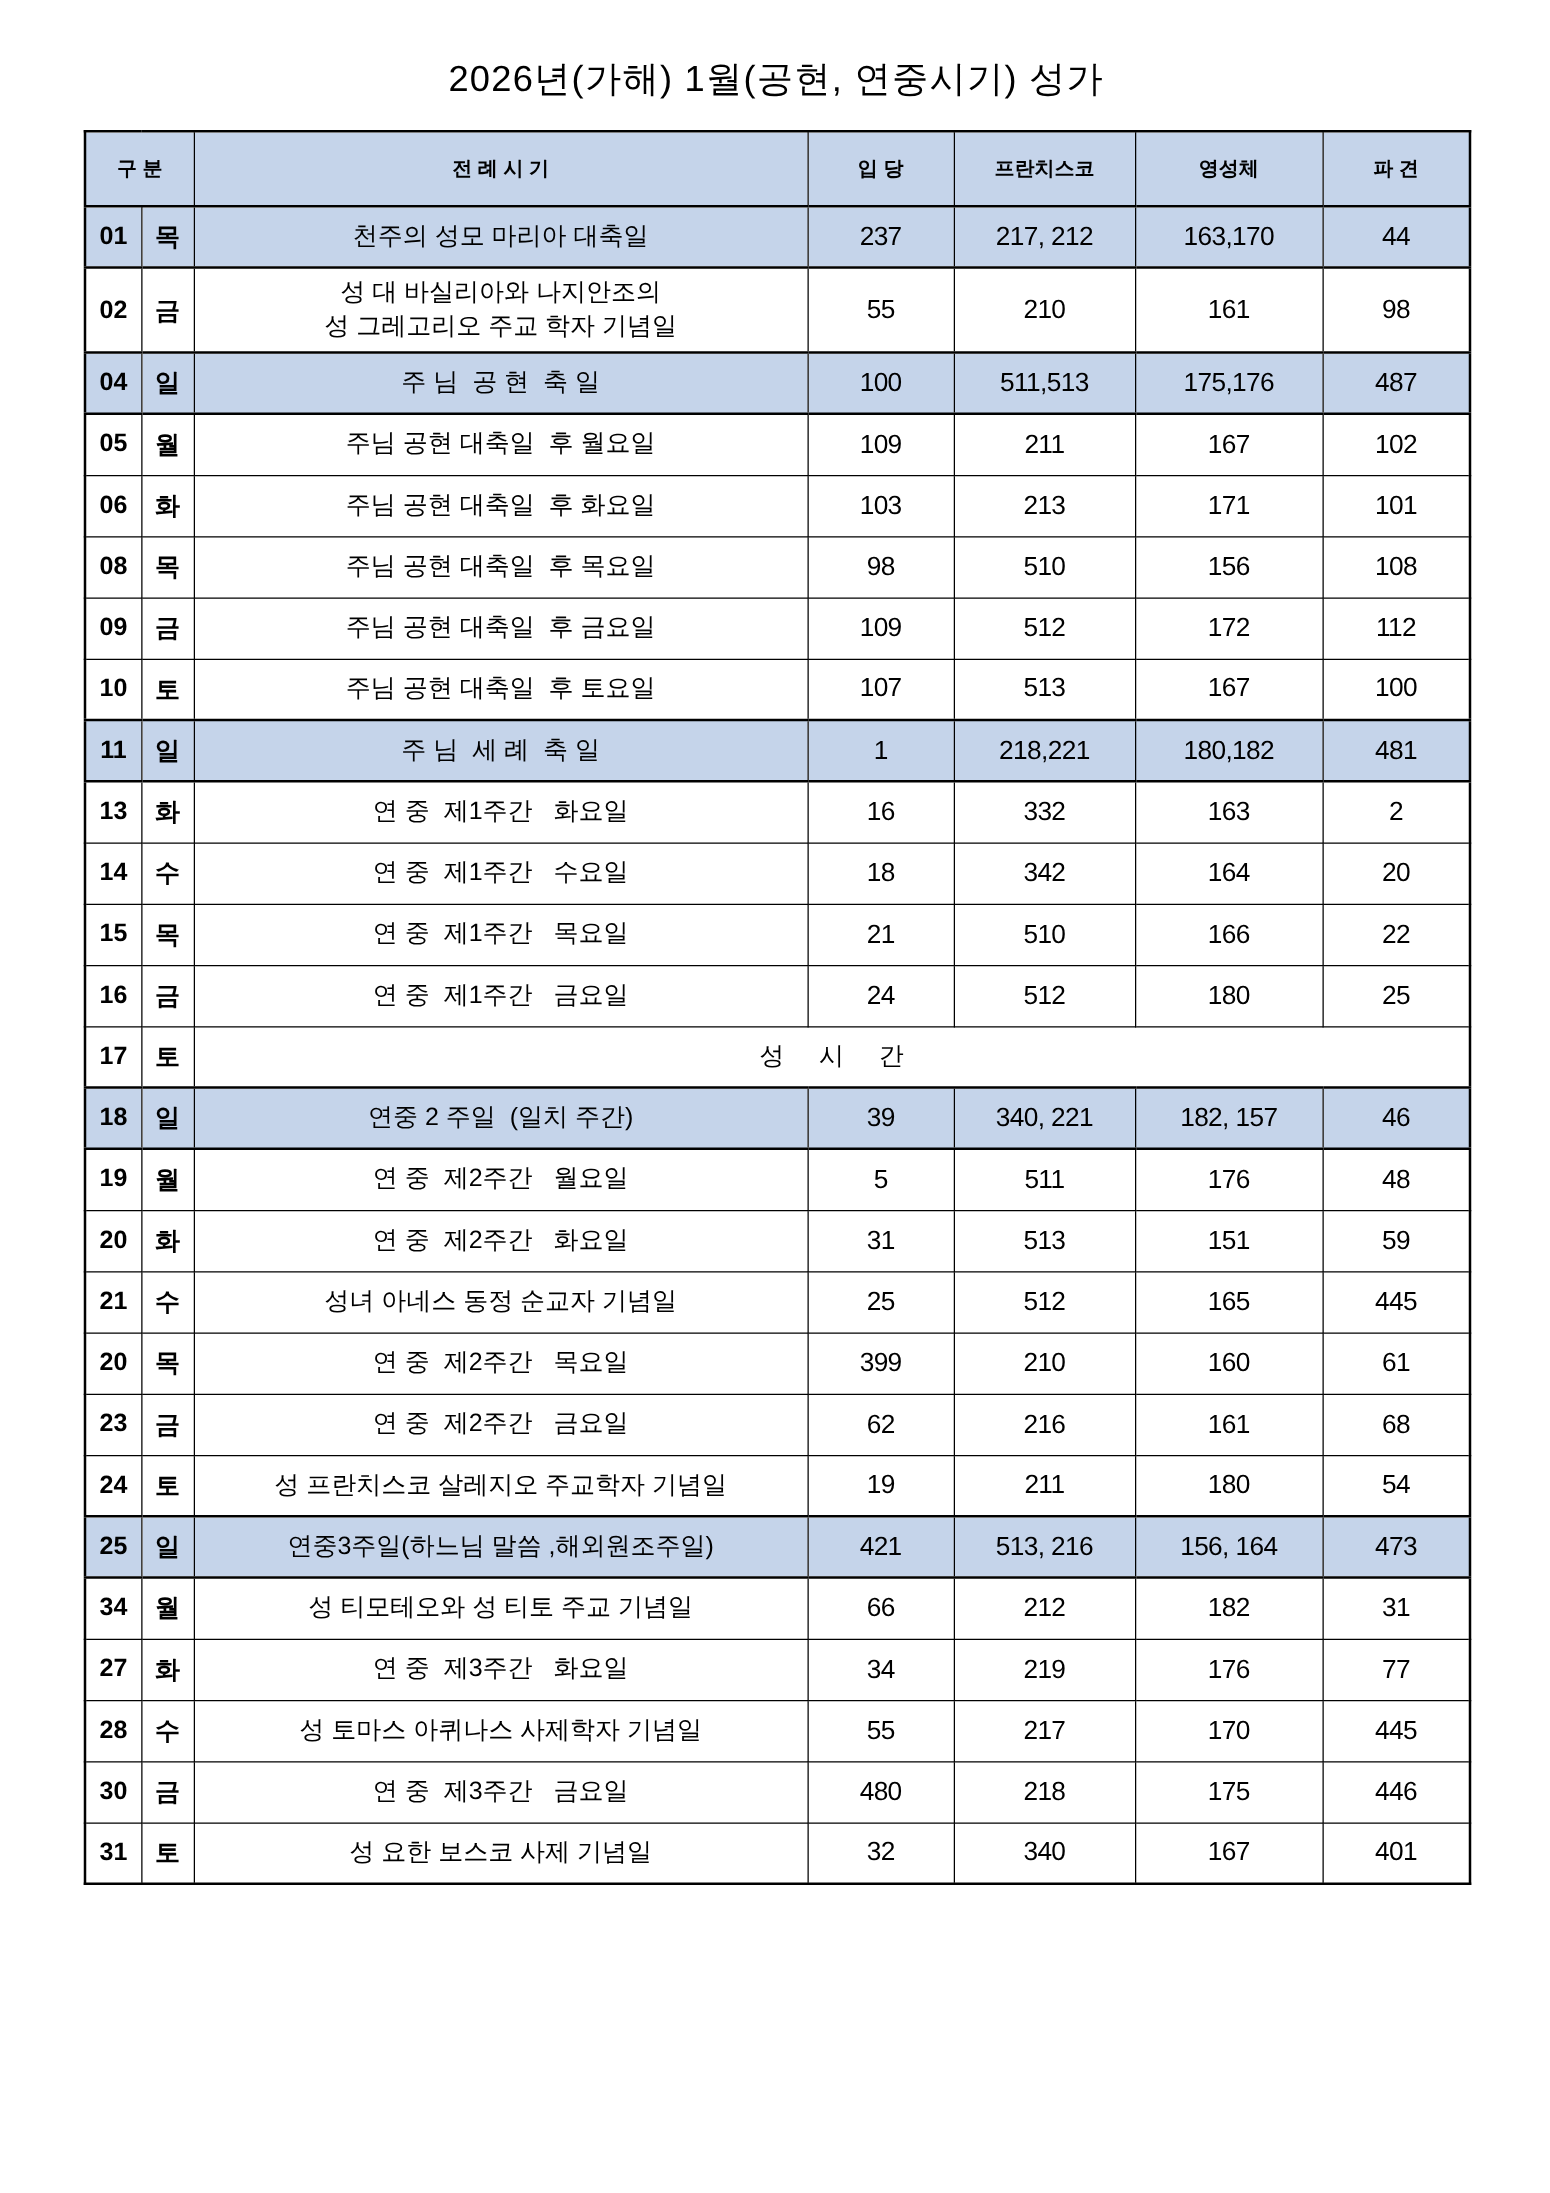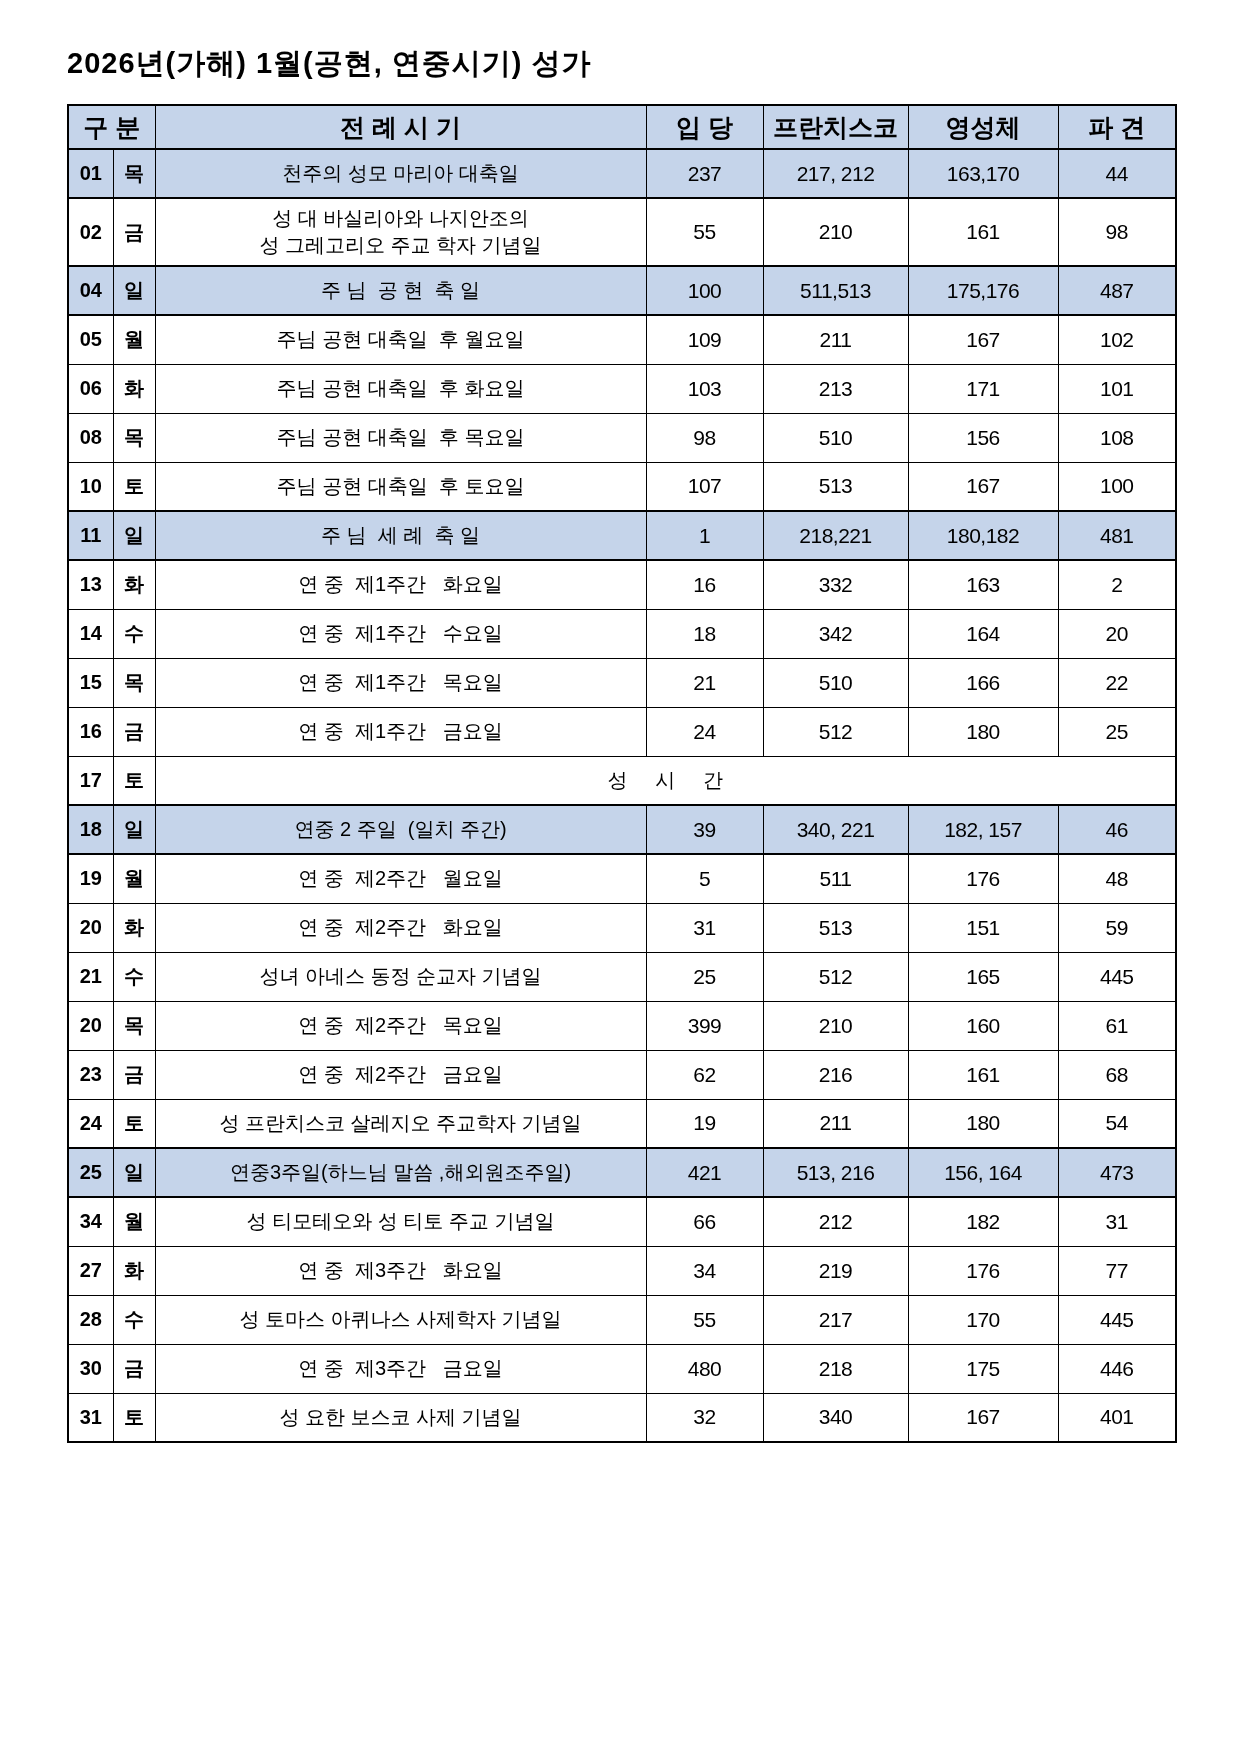--- a/index.html
+++ b/index.html
@@ -13,44 +13,44 @@
     position: relative;
     width: 1240px;
     height: 1754px;
     background: #ffffff;
     box-sizing: border-box;
     padding: 44px 0 0 67px;
   }
   .title {
     width: 1108px;
     margin: 0 0 20px 0;
-    text-align: left;
+    text-align: center;
     font-size: 29px;
-    font-weight: bold;
+    font-weight: normal;
     letter-spacing: 1px;
   }
   table.hymn-table {
     border-collapse: collapse;
     table-layout: fixed;
     width: 1108px;
     border: 2.5px solid #000;
   }
   .hymn-table th, .hymn-table td {
     border: 1px solid #000;
     text-align: center;
     vertical-align: middle;
     padding: 0 2px;
     box-sizing: border-box;
     overflow: hidden;
   }
   .hymn-table thead th {
     background: var(--hl, #c5d4ea);
     font-weight: bold;
-    font-size: 25px;
-    height: 44px;
+    font-size: 16px;
+    height: 60px;
     border-bottom-width: 2px;
   }
   .hymn-table tbody td { font-size: 20px; height: 49px; }
   .hymn-table tbody tr.tall td { height: 68px; }
   .hymn-table td.date-cell, .hymn-table td.day-cell { font-weight: bold; }
   .hymn-table td.feast-cell { white-space: pre-wrap; line-height: 1.35; }
   .hymn-table td.num-cell { font-size: 21px; letter-spacing: -0.5px; }
   .hymn-table tbody tr.hl td {
     background: var(--hl, #c5d4ea);
     border-top-width: 2px;
@@ -133,20 +133,29 @@
         <tr>
           <td class="date-cell">08</td>
           <td class="day-cell">목</td>
           <td class="feast-cell">주님 공현 대축일  후 목요일</td>
           <td class="num-cell">98</td>
           <td class="num-cell">510</td>
           <td class="num-cell">156</td>
           <td class="num-cell">108</td>
         </tr>
         <tr>
+          <td class="date-cell">09</td>
+          <td class="day-cell">금</td>
+          <td class="feast-cell">주님 공현 대축일  후 금요일</td>
+          <td class="num-cell">109</td>
+          <td class="num-cell">512</td>
+          <td class="num-cell">172</td>
+          <td class="num-cell">112</td>
+        </tr>
+        <tr>
           <td class="date-cell">10</td>
           <td class="day-cell">토</td>
           <td class="feast-cell">주님 공현 대축일  후 토요일</td>
           <td class="num-cell">107</td>
           <td class="num-cell">513</td>
           <td class="num-cell">167</td>
           <td class="num-cell">100</td>
         </tr>
         <tr class="hl">
           <td class="date-cell">11</td>

